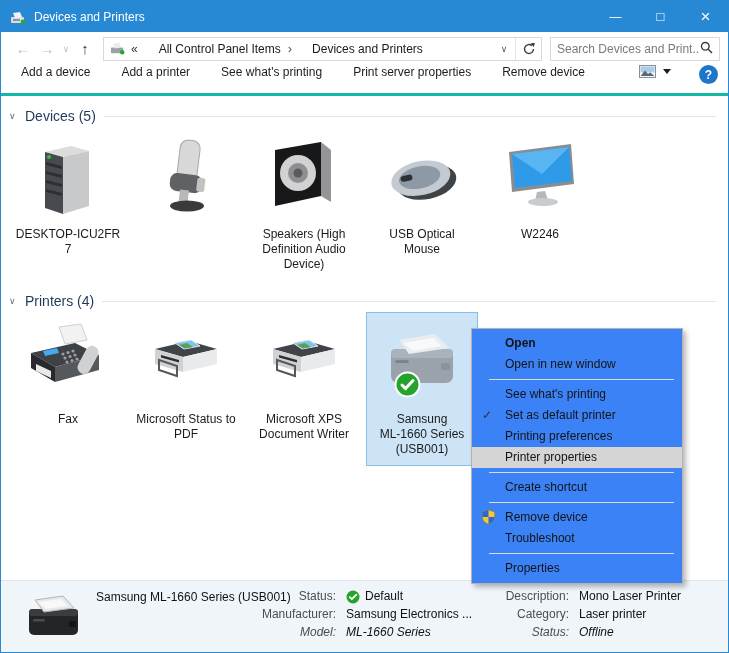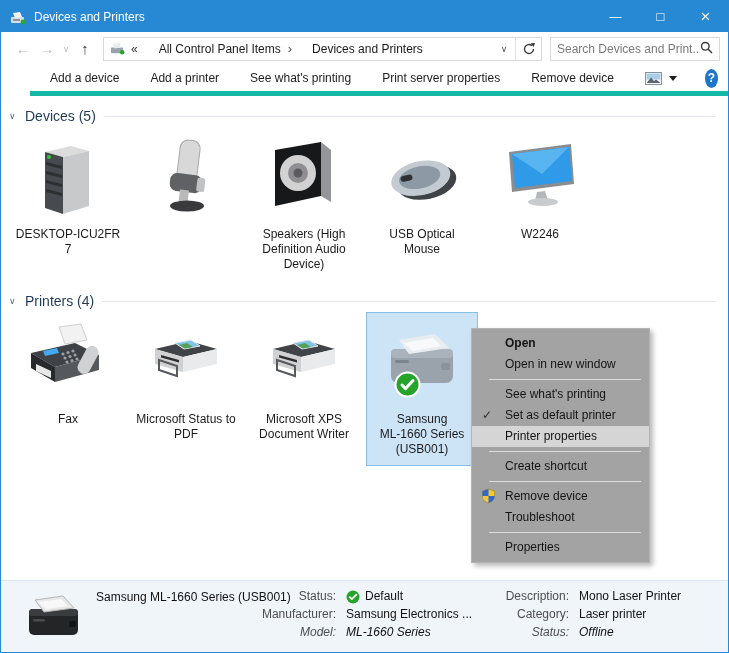--- a/index.html
+++ b/index.html
@@ -25,21 +25,21 @@
   .crumb { padding:0 4px; white-space:nowrap;margin-left:13px; }
   .crumb-sep { color:#555; font-size:13px; padding:0 3px; }
   .addr-spacer { flex:1; }
   .addr-drop { width:22px; text-align:center; color:#555; font-size:9px; }
   .addr-refresh { width:26px; height:22px; border-left:1px solid #e3e3e3; display:flex; align-items:center; justify-content:center; }
   .searchbox { width:170px; height:24px; border:1px solid #d9d9d9; display:flex; align-items:center; padding:0 6px; }
   .searchbox input { border:none; outline:none; flex:1; font-size:12px; font-family:"Liberation Sans", sans-serif; color:#1a1a1a; min-width:0; }
   .searchbox input::placeholder { color:#7a7a7a; }
 
   
-  .toolbar { height:31px; display:flex; align-items:center; padding:0 10px 0 20px; border-bottom:5px solid #14b8a6; font-size:12px; color:#1d1d1d;margin-left:29px; }
+  .toolbar { height:31px; display:flex; align-items:flex-start; padding:0 10px 0 20px; border-bottom:3px solid #14b8a6; font-size:12px; color:#1d1d1d; }
   .tool-item { margin-right:31px; white-space:nowrap; cursor:default; }
   .toolbar .spacer { flex:1; }
   .view-btn { display:flex; align-items:center; margin-right:28px; }
   .view-caret { margin-left:7px; }
   .help-circle { width:19px; height:19px; border-radius:50%; background:#1e76c9; color:#fff; font-size:12px; font-weight:bold; display:flex; align-items:center; justify-content:center; }
 
   
   .content { position:relative; height:484px; padding:0 8px; background:#fff; }
   .group-header { display:flex; align-items:center; height:22px; margin-top:9px; color:#1f3a57; font-size:14px; }
   .group-chevron { font-size:9px; color:#5a githa6a78; width:16px; color:#5f6a78; }
@@ -47,21 +47,21 @@
   .group-rule { flex:1; height:1px; background:#e3e7ec; margin-left:8px; margin-right:4px; }
 
   .tile-row { display:flex; }
   .tile { width:112px; margin:0 3px; padding-top:6px; display:flex; flex-direction:column; align-items:center; border:1px solid transparent; }
   .tile.selected { background:#cde4f7; border:1px solid #86bfe8; }
   .icon-box { width:86px; height:86px; position:relative; display:flex; align-items:center; justify-content:center; }
   .tile-label { margin-top:7px; font-size:12px; line-height:15px; text-align:center; white-space:pre-line; color:#1b1b1b; padding-bottom:8px; }
   .badge { position:absolute; left:15px; top:52px; }
 
   
-  .context-menu { position:absolute; left:470px; top:327px; width:179px; background:#a3a3a3; border:1px solid #b3b3b3; box-shadow:3px 3px 5px rgba(0,0,0,0.28); padding:4px 0; z-index:20; }
+  .context-menu { position:absolute; left:470px; top:327px; width:212px; background:#3b82f6; border:1px solid #b3b3b3; box-shadow:3px 3px 5px rgba(0,0,0,0.28); padding:4px 0; z-index:20; }
   .menu-item { position:relative; height:21px; line-height:21px; padding-left:33px; font-size:12px; color:#141414; cursor:default; }
   .menu-item.bold { font-weight:bold; }
   .menu-item.highlight { background:#d5d5d5; }
   .menu-check { position:absolute; left:10px; top:0; font-size:12px; color:#333; }
   .menu-shield { position:absolute; left:9px; top:2px; }
   .menu-sep { height:1px; background:#dcdcdc; margin:4px 8px 4px 17px; }
 
   
   .details { position:absolute; left:0; right:0; bottom:0; height:72px; background:#f0f5fa; border-top:1px solid #dbe6f1; font-size:12px; }
   .details-icon { position:absolute; left:24px; top:10px; }
@@ -321,20 +321,21 @@
   </div>
 
   <div class="context-menu">
     <div class="menu-item bold">Open</div>
     <div class="menu-item">Open in new window</div>
     <div class="menu-sep"></div>
     <div class="menu-item">See what's printing</div>
     <div class="menu-item">
       <span class="menu-check">✓</span><span>Set as default printer</span>
     </div>
+    <div class="menu-item">Printing preferences</div>
     <div class="menu-item highlight">Printer properties</div>
     <div class="menu-sep"></div>
     <div class="menu-item">Create shortcut</div>
     <div class="menu-sep"></div>
     <div class="menu-item">
       <span class="menu-shield">
         <svg width="15" height="16" viewBox="0 0 16 17">
             <path d="M8 1 L14.5 3.2 V8.5 C14.5 12.5 11.5 15 8 16 C4.5 15 1.5 12.5 1.5 8.5 V3.2 Z" fill="#f3c835" stroke="#9b8015" stroke-width="0.6"></path>
             <path d="M8 1 L1.5 3.2 V8.5 H8 Z" fill="#2f66cf"></path>
             <path d="M8 8.5 H14.5 C14.5 12.5 11.5 15 8 16 Z" fill="#2f66cf"></path>

